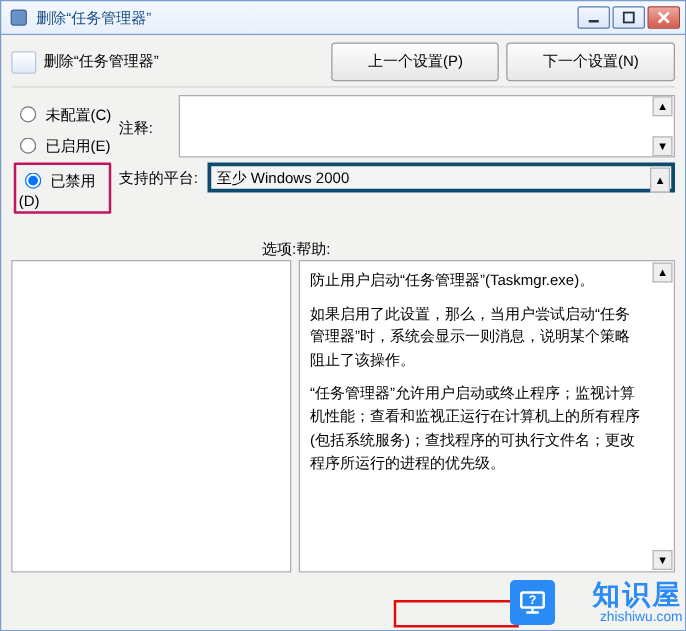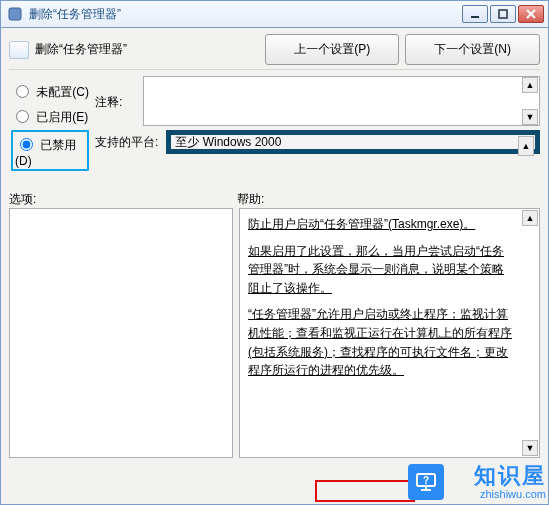--- a/index.html
+++ b/index.html
@@ -89,21 +89,21 @@
   }
   .radio-col {
     width: 80px;
     padding-left: 2px;
   }
   .radio-col label {
     display:block;
     margin: 4px 0;
   }
   .radio-col input { transform: translateY(2px); margin-right:4px; }
-  .hl-red { border:2px solid #0ea5e9; padding:1px 2px; display:inline-block; border-radius:1px; }
+  .hl-red { border:2px solid #be185d; padding:1px 2px; display:inline-block; border-radius:1px; }
 
   .right-col { flex:1; }
   .right-col .row { display:flex; align-items:center; margin-bottom:4px; }
   .right-col .row .lbl { width: 48px; padding-top:3px; }
   .textpane {
     border:1px solid #abadb3;
     background:#fff;
     height:50px;
     flex:1;
     padding:2px;
@@ -116,33 +116,33 @@
     cursor:pointer;
   }
   .textpane .scroll-up { top:0; }
   .textpane .scroll-down { bottom:0; }
 
   .platform-row {
     display:flex; align-items:center; margin-top:2px;
   }
   .platform-row .lbl { margin-right:8px; }
   .platform-row .plat-box {
-    border:5px solid #0c4a6e; background:#f4f4f4;
+    border:3px solid #0c4a6e; background:#f4f4f4;
     flex:1; height:24px; display:flex; align-items:center; padding:0 4px;
     position:relative;
   }
   .platform-row .plat-box .scroll-up {
     position:absolute; right:1px; top:1px; width:16px; height:20px;
     background:#eee; border:1px solid #b5b5b5; font-size:9px;
     display:flex;align-items:center;justify-content:center;cursor:pointer;
   }
 
   
   .labels-row {
-    display:flex; margin-top:20px;
+    display:flex; margin-top:20px;text-align:right;
   }
   .labels-row .opt-lbl { width: 228px; }
   .columns {
     display:flex; gap:6px;
   }
   .panel {
     border:1px solid #abadb3;
     background:#fff;
     height:250px;
     padding:6px 8px;
@@ -152,21 +152,21 @@
   .panel.left { width: 224px; }
   .panel.right { flex:1; }
   .panel.right .content { padding-right:18px; line-height:1.55; color:#000; }
   .panel.right .scroll-up, .panel.right .scroll-down {
     position:absolute; right:1px; width:16px; height:16px;
     background:#eee; border:1px solid #b5b5b5; font-size:9px;
     display:flex;align-items:center;justify-content:center;cursor:pointer;
   }
   .panel.right .scroll-up { top:1px; }
   .panel.right .scroll-down { bottom:1px; }
-  .panel.right p { margin:0 0 8px 0;text-decoration:underline; }
+  .panel.right p { margin:0 0 8px 0; }
 
   
   .bottom-hl {
     position:absolute;
     left: 314px; top: 452px;
     width: 100px; height: 22px;
     border:2px solid #e30c0c;
   }
   .watermark {
     position:absolute;

